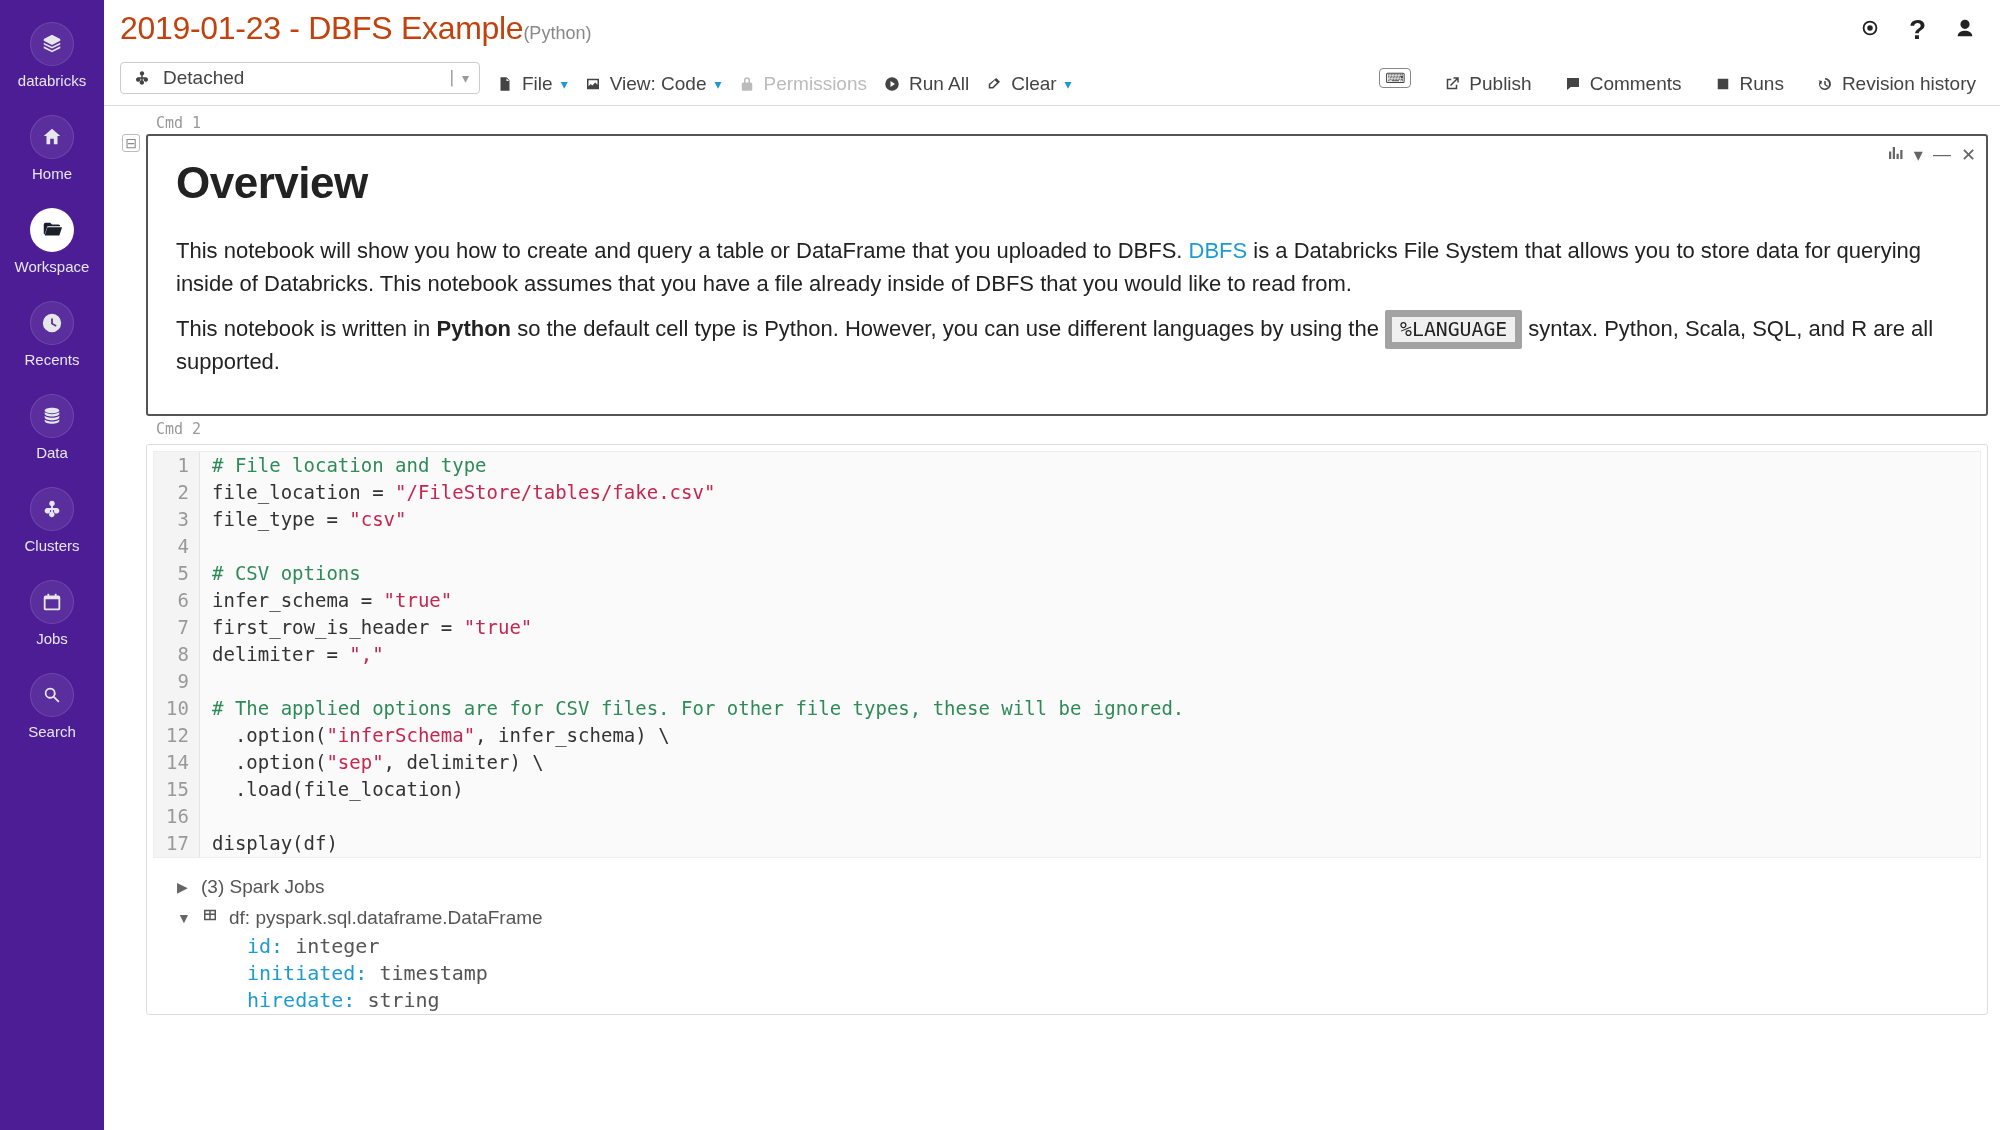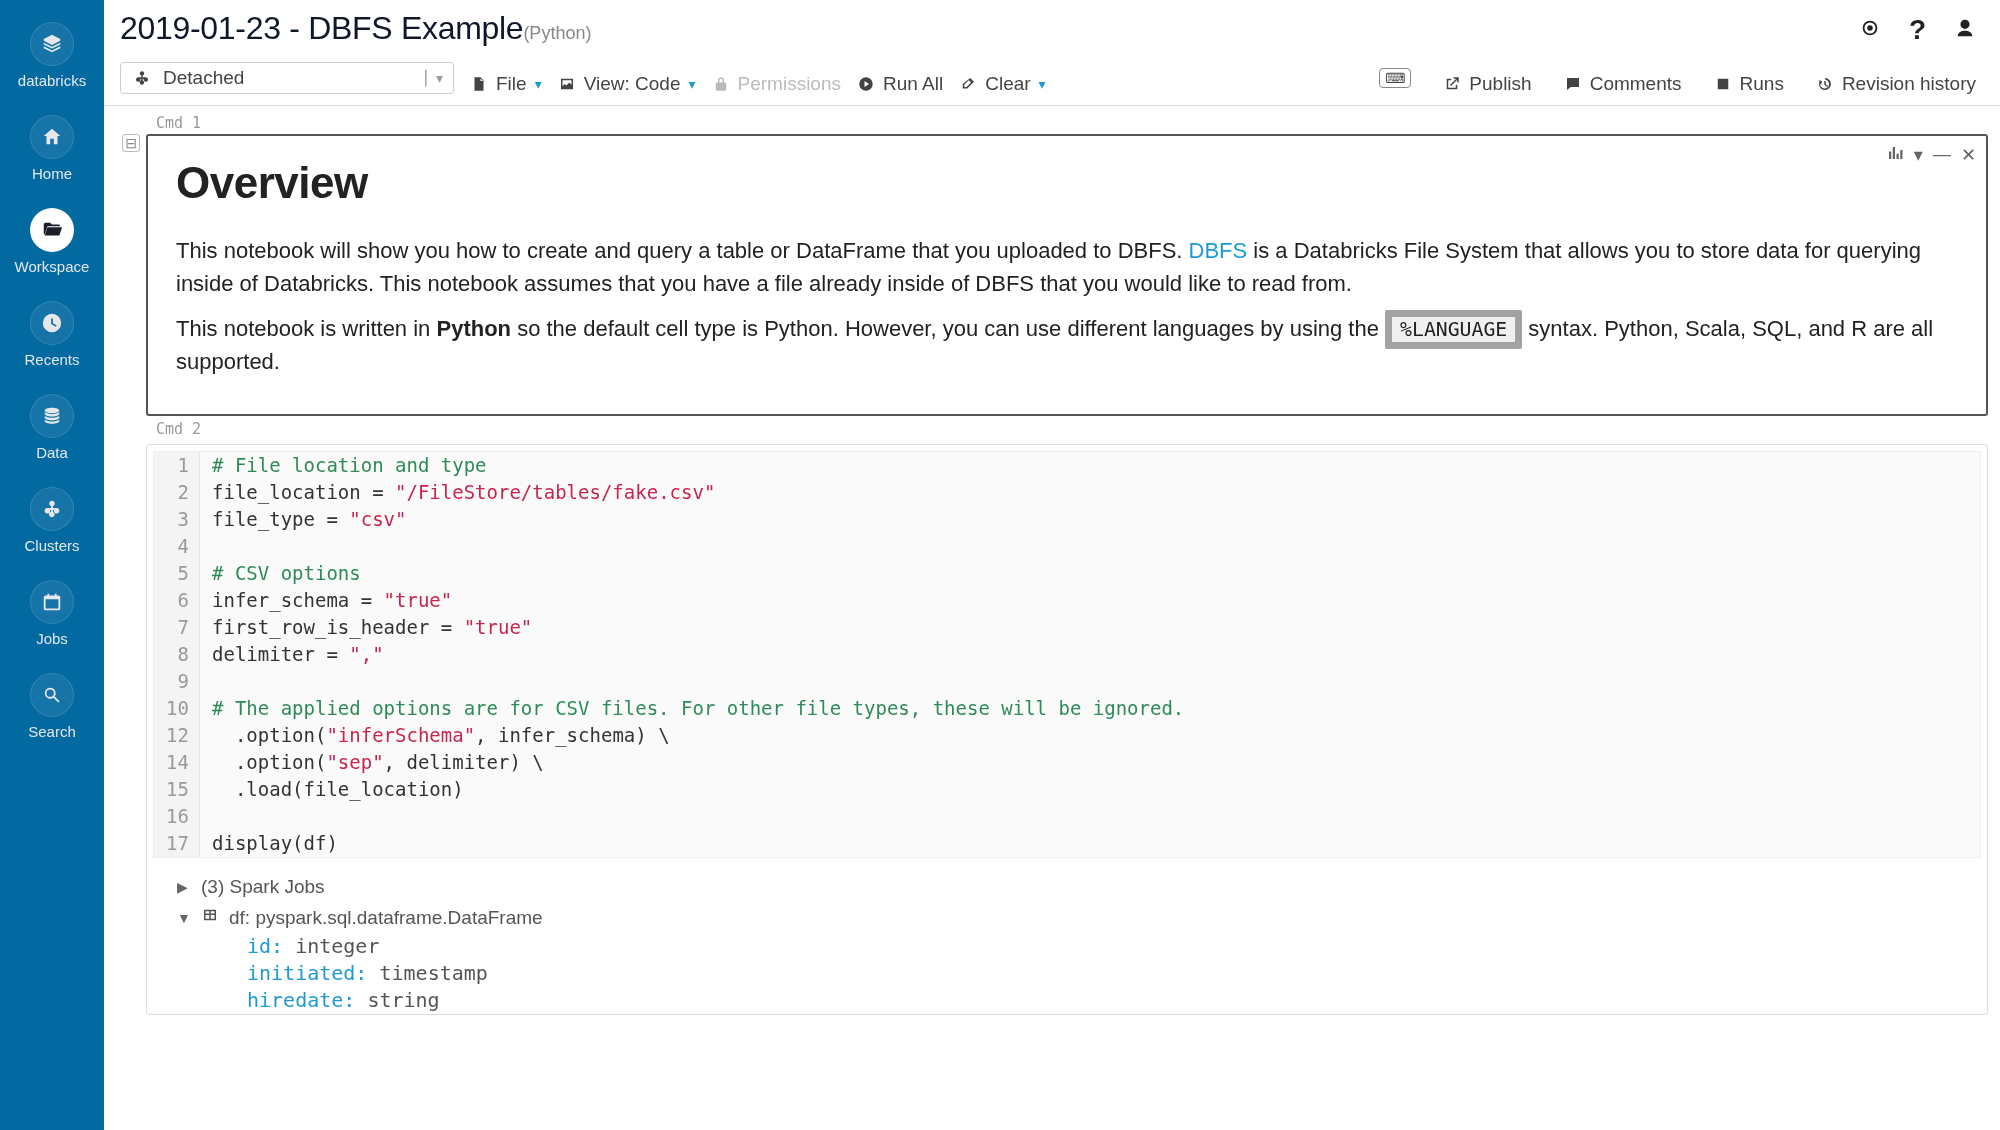--- a/index.html
+++ b/index.html
@@ -1,31 +1,31 @@
 <!DOCTYPE html>
 <html><head>
 <meta charset="utf-8">
 <style>
 * { margin: 0; padding: 0; box-sizing: border-box; }
 body { font-family: -apple-system, BlinkMacSystemFont, "Segoe UI", Helvetica, Arial, sans-serif; background: #fff; color: #333; overflow: hidden; width: 2000px; height: 1130px; }
 
-.sidebar { position: fixed; left: 0; top: 0; width: 104px; height: 100%; background: #0369a1; color: #e5e7eb; display: flex; flex-direction: column; align-items: center; padding-top: 8px; }
+.sidebar { position: fixed; left: 0; top: 0; width: 104px; height: 100%; background: #4c1d95; color: #e5e7eb; display: flex; flex-direction: column; align-items: center; padding-top: 8px; }
 .sidebar-item { display: flex; flex-direction: column; align-items: center; gap: 6px; width: 100%; padding: 14px 0 12px; cursor: pointer; color: #e5e7eb; font-size: 15px; }
 .sidebar-item.active .icon-circle { background: #ffffff; color: #1b2028; }
 .icon-circle { width: 44px; height: 44px; border-radius: 50%; background: rgba(255,255,255,0.08); display: flex; align-items: center; justify-content: center; font-size: 20px; border: 1px solid rgba(255,255,255,0.12); }
 
 .main { margin-left: 104px; height: 100%; display: flex; flex-direction: column; }
 
 .header { display: flex; align-items: baseline; padding: 10px 24px 8px 16px; }
-.title { font-size: 32px; color: #0f172a; font-weight: 400; letter-spacing: -0.3px; }
+.title { font-size: 32px; color: #c2410c; font-weight: 400; letter-spacing: -0.3px; }
 .lang { font-size: 18px; color: #888; margin-left: 0; }
 .header-right { margin-left: auto; display: flex; align-items: center; gap: 28px; color: #222; font-size: 28px; }
 
 .toolbar { display: flex; align-items: center; gap: 16px; padding: 6px 24px 10px 16px; border-bottom: 1px solid #ddd; font-size: 19px; color: #444; }
-.cluster-select { display: flex; align-items: center; gap: 10px; border: 1px solid #ccc; border-radius: 4px; padding: 4px 10px 4px 12px; width: 334px; justify-content: space-between; }
+.cluster-select { display: flex; align-items: center; gap: 10px; border: 1px solid #ccc; border-radius: 4px; padding: 4px 10px 4px 12px; width: 360px; justify-content: space-between; }
 .cluster-select .left { display: flex; align-items: center; gap: 12px; }
 .tb-btn { display: inline-flex; align-items: center; gap: 8px; color: #444; cursor: pointer; margin-top: 12px; }
 .tb-btn.disabled { color: #bbb; }
 .caret { color: #1d9bd1; font-size: 14px; }
 .toolbar-right { margin-left: auto; display: flex; align-items: center; gap: 32px; }
 .kbd-icon { border: 1.5px solid #888; border-radius: 4px; padding: 2px 5px; font-size: 14px; line-height: 1; }
 
 .cells { flex: 1; overflow: auto; padding: 4px 12px 40px 12px; }
 .cmd-label { font-size: 15px; color: #999; font-family: Menlo, Consolas, monospace; margin: 4px 0 2px 40px; }
 .cell { position: relative; border: 1px solid #bbb; border-radius: 3px; background: #fff; margin-left: 30px; }

